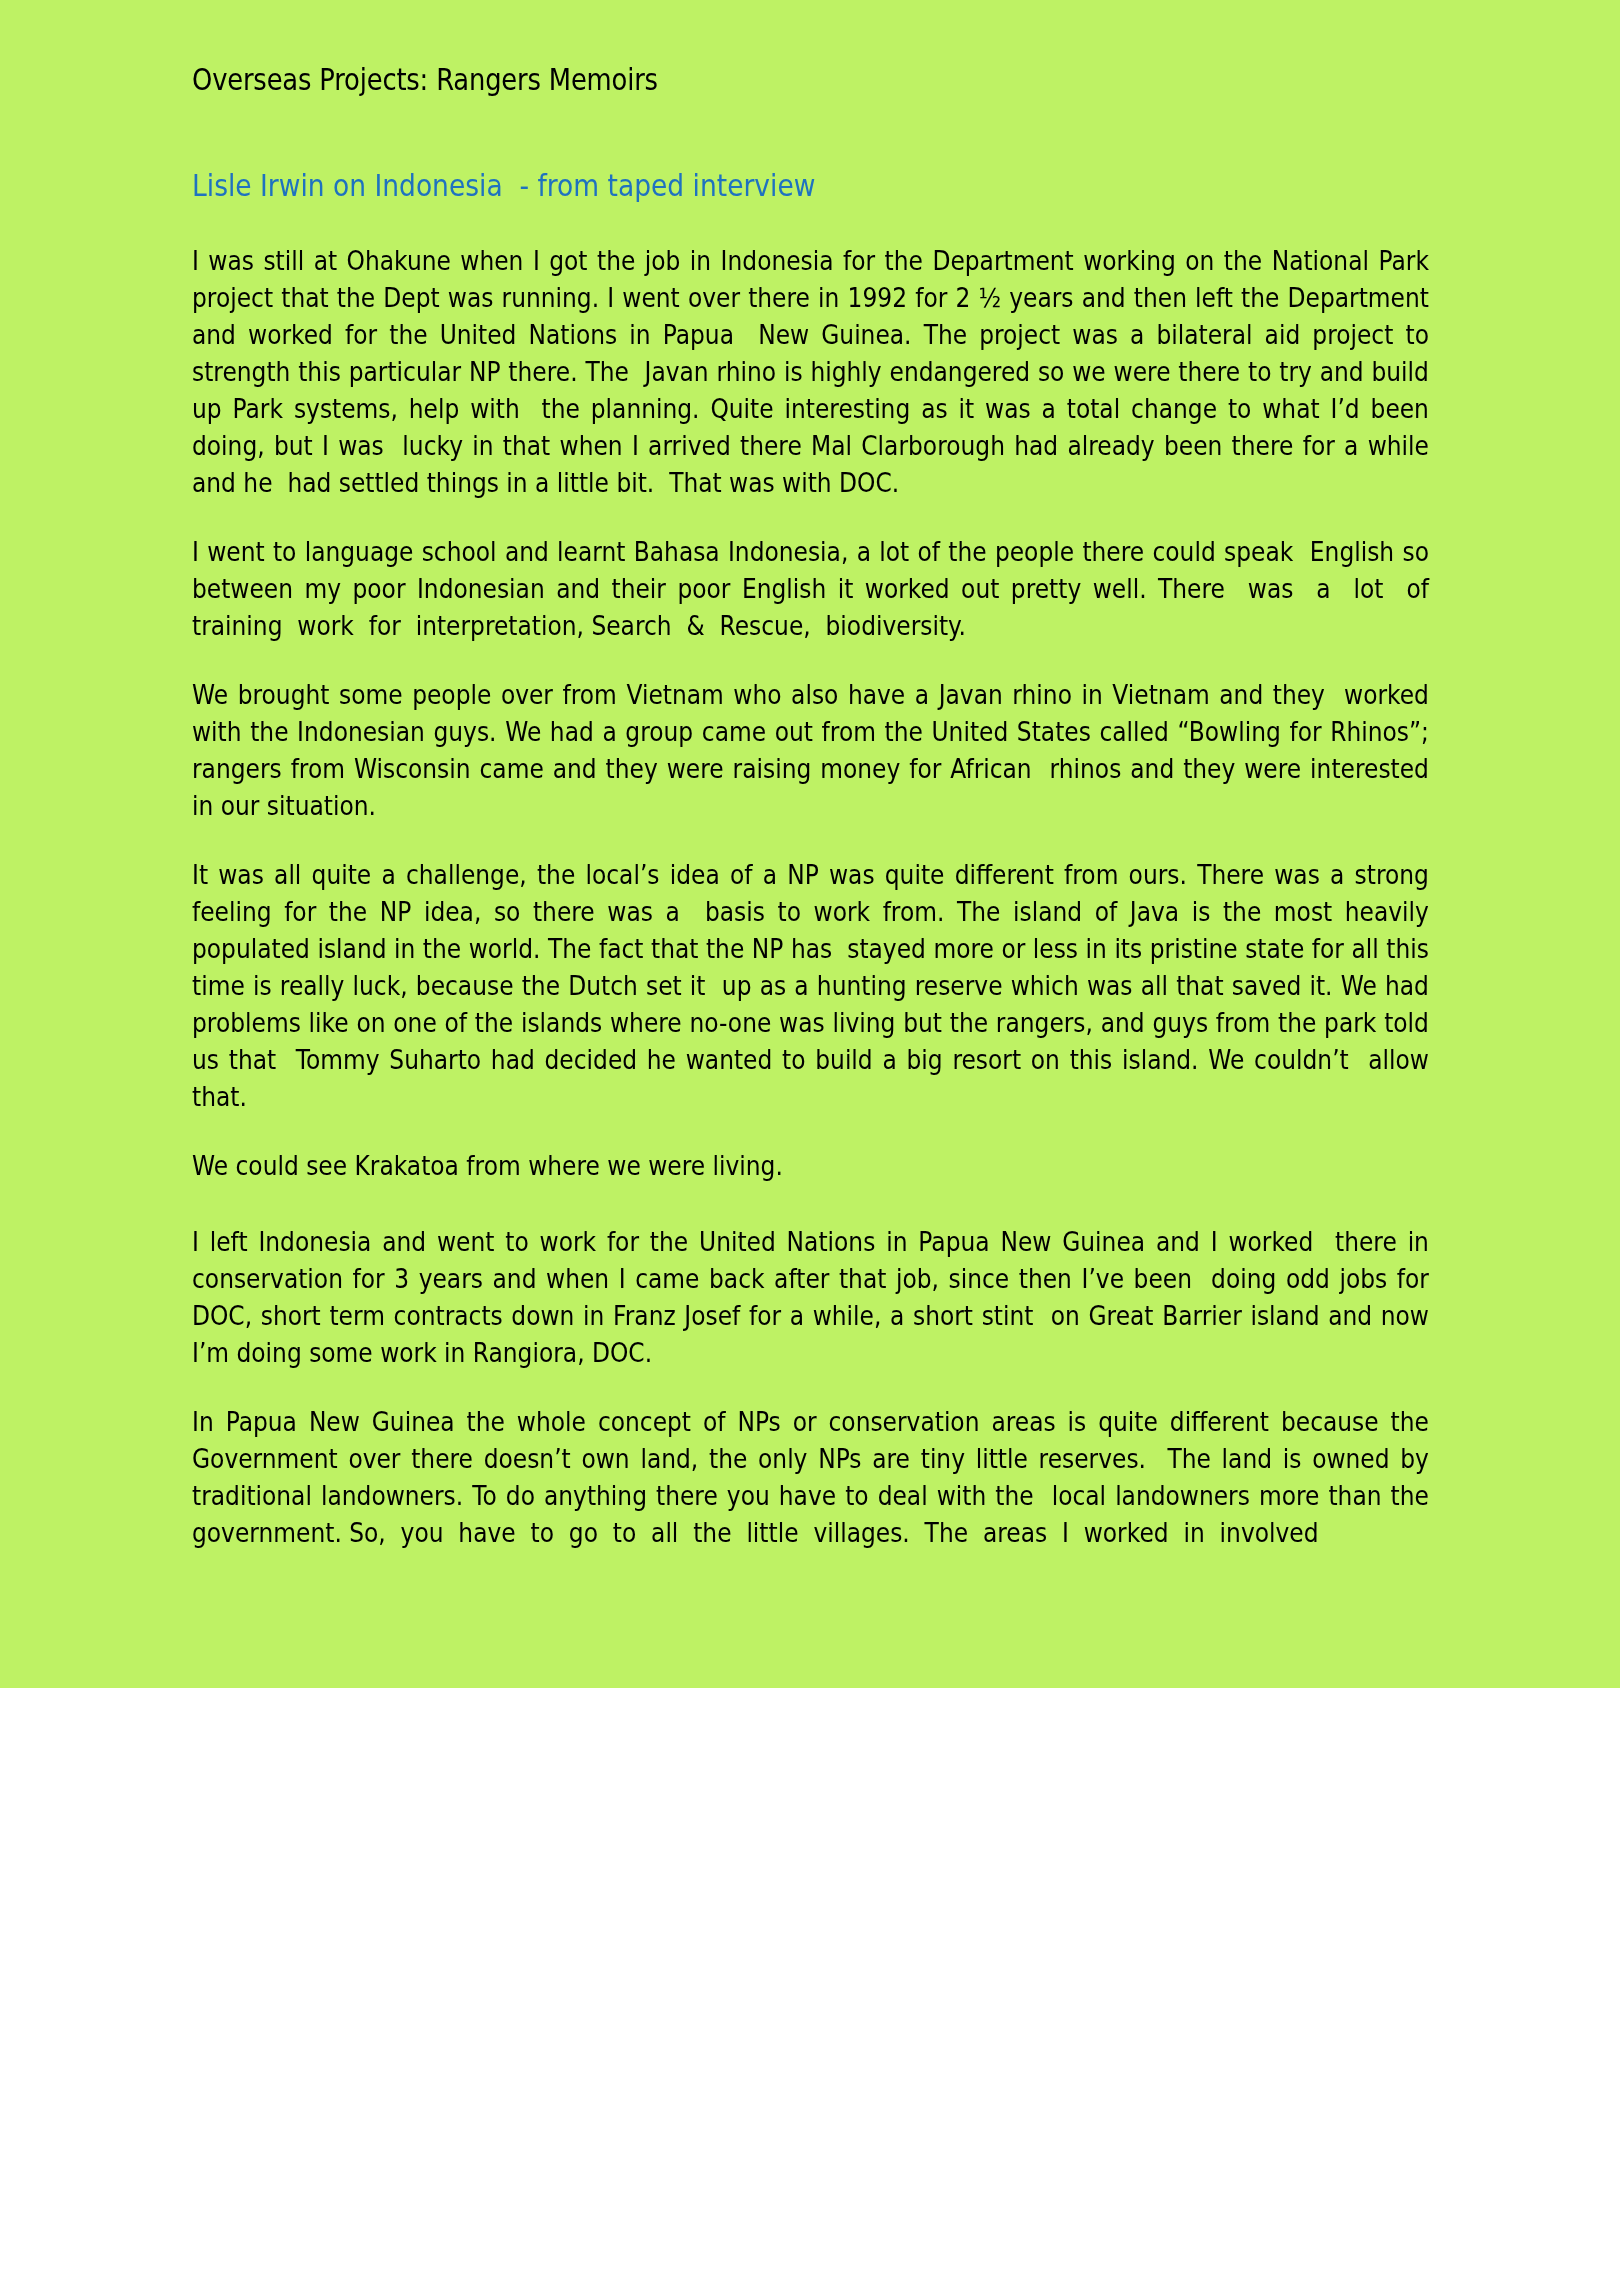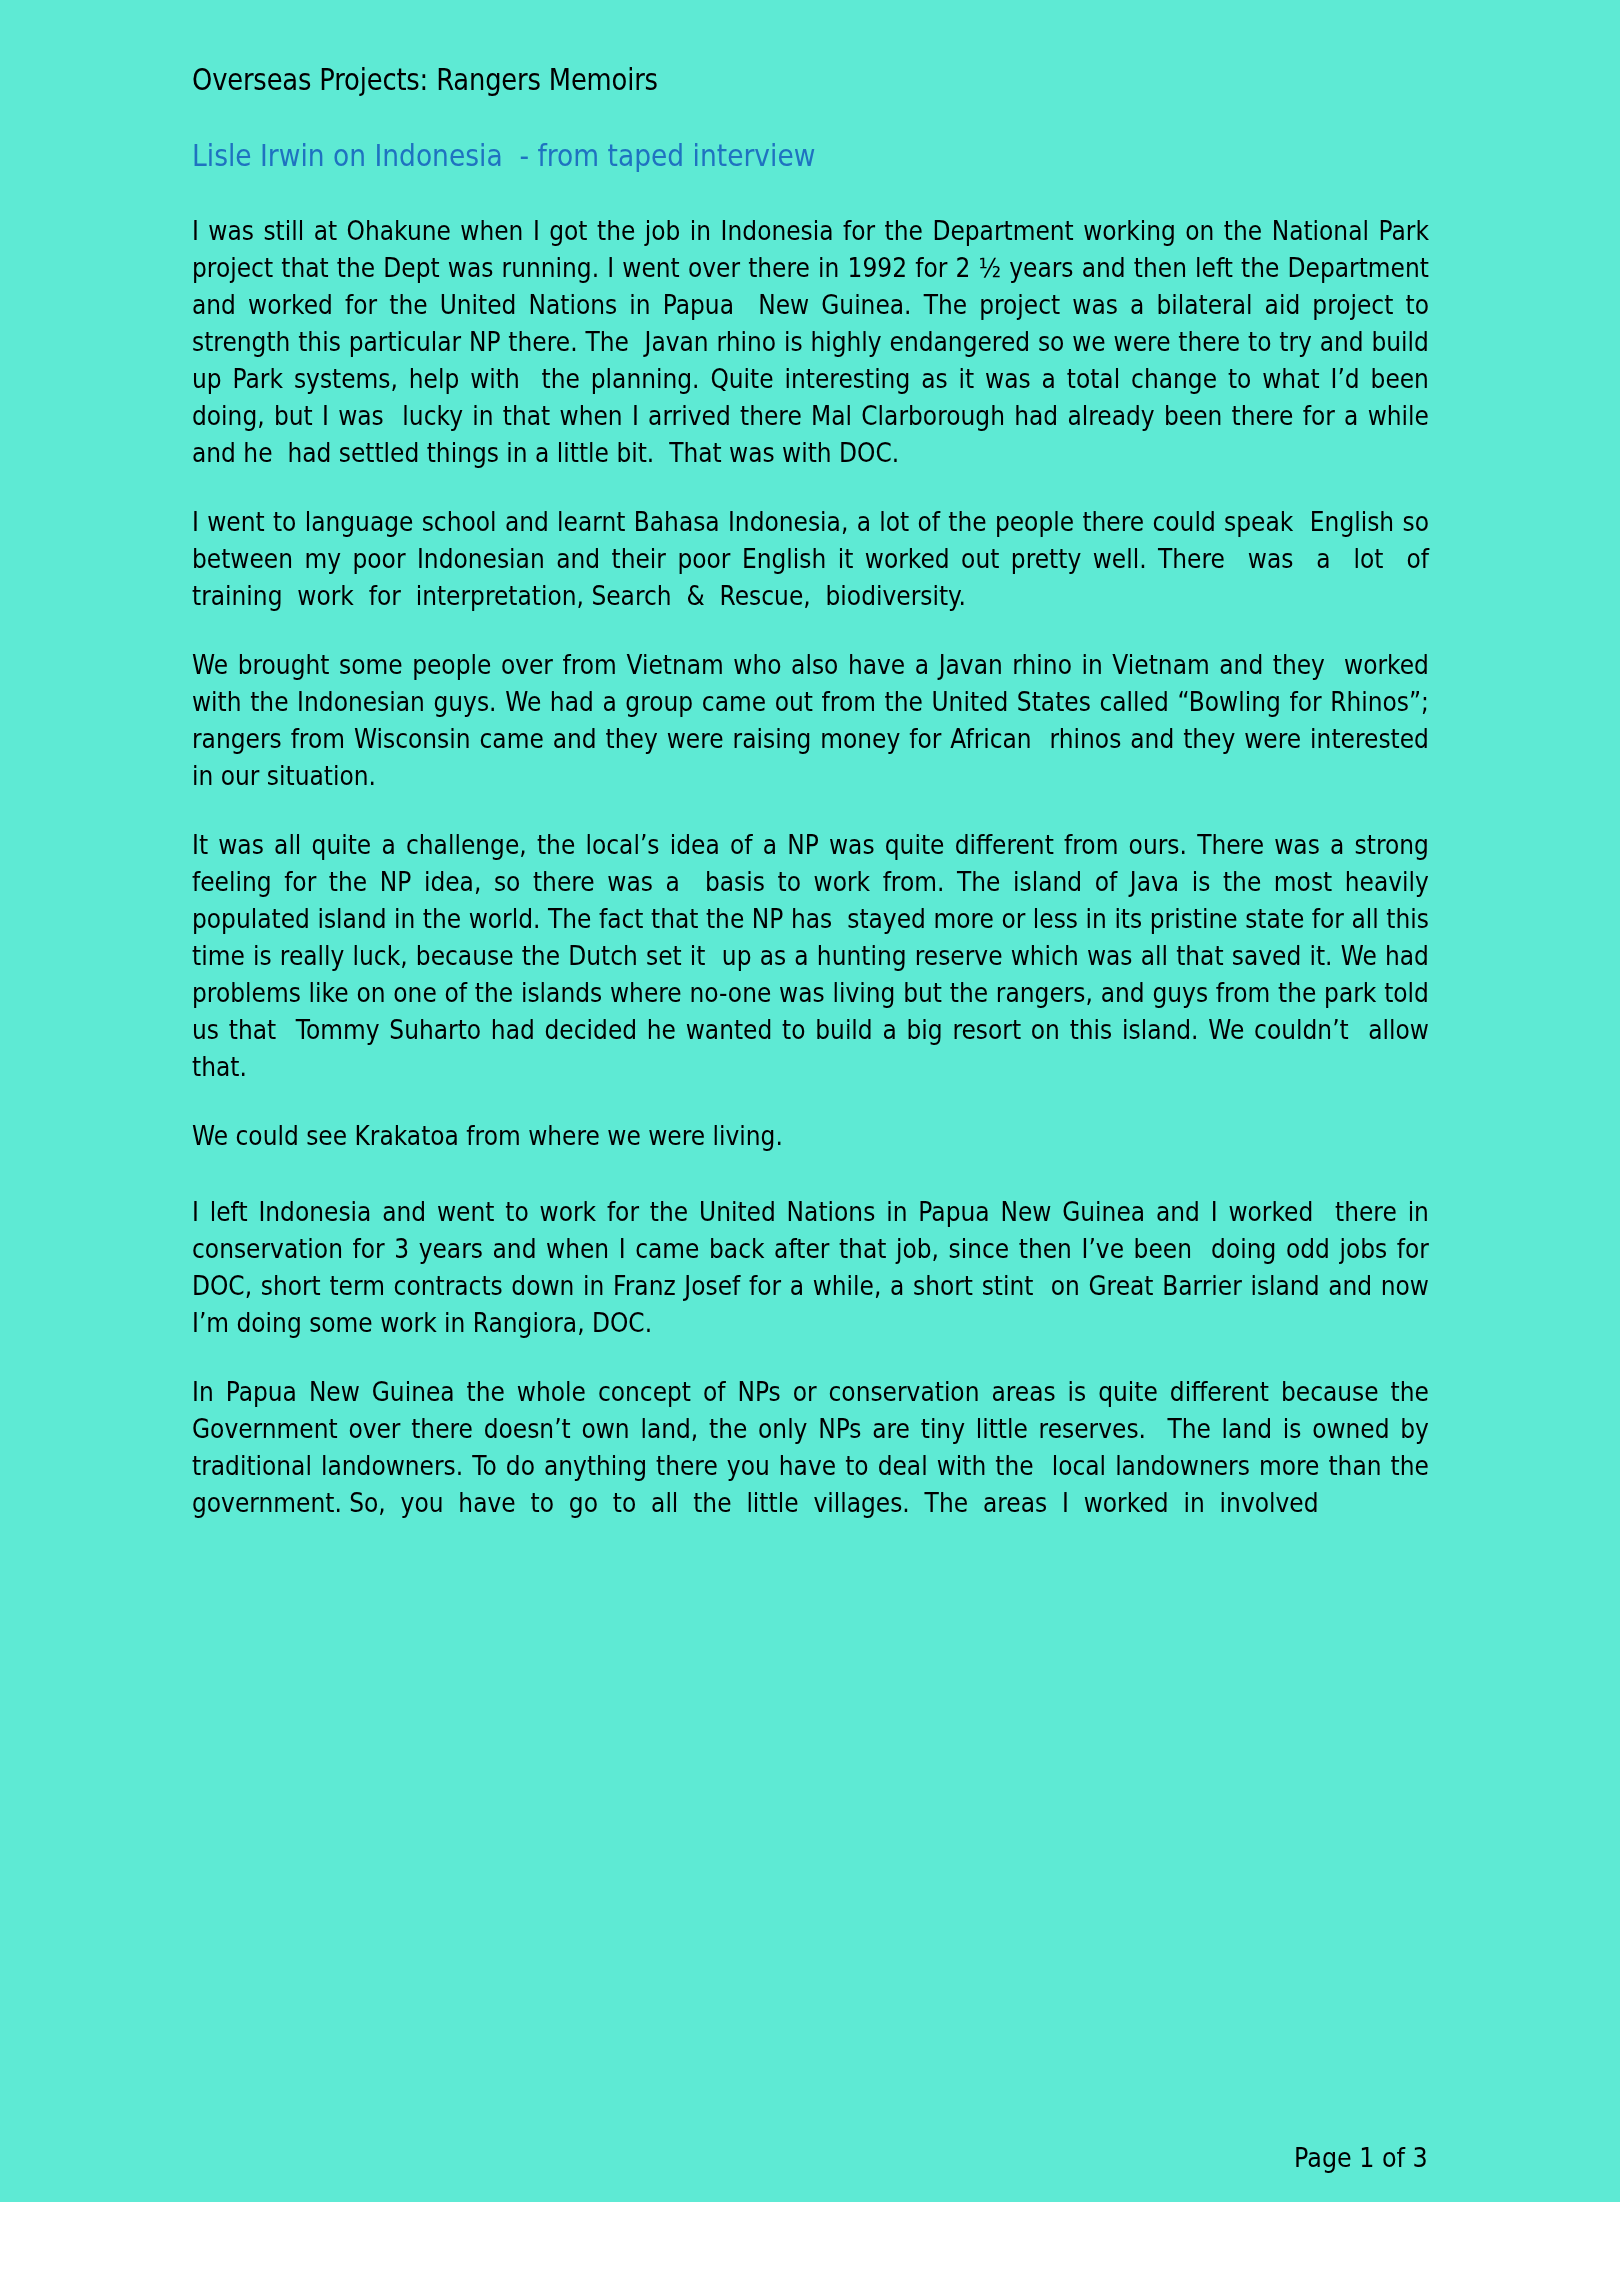--- a/index.html
+++ b/index.html
@@ -7,22 +7,22 @@
     padding: 0;
     background: #ffffff;
   }
   body {
     font-family: "Liberation Sans", sans-serif;
     color: #000000;
   }
   .page {
     position: relative;
     width: 1620px;
-    height: 2202px;
-    background: #5eead4;
+    height: 1688px;
+    background: #bef264;
     box-sizing: border-box;
     padding: 0;
     overflow: hidden;
     text-decoration: underline;
   }
   .content {
     position: absolute;
     left: 192px;
     top: 0;
     width: 1237px;
@@ -46,21 +46,21 @@
     font-family: "DejaVu Sans", sans-serif;
     font-size: 31px;
     font-weight: normal;
     color: #1F72C0;
     line-height: 1.12;
     margin: 0;
     transform: scaleX(0.855);
     transform-origin: left center;
     white-space: pre;
   }
-  .heading-1-wrap { margin-top: 43px; }
+  .heading-1-wrap { margin-top: 73px; }
   .heading-2-wrap { margin-top: 61px; }
 
   
   .para {
     font-family: "DejaVu Sans", sans-serif;
     font-size: 27px;
     line-height: 37px;
     color: #000000;
     text-align: justify;
     text-justify: inter-word;

